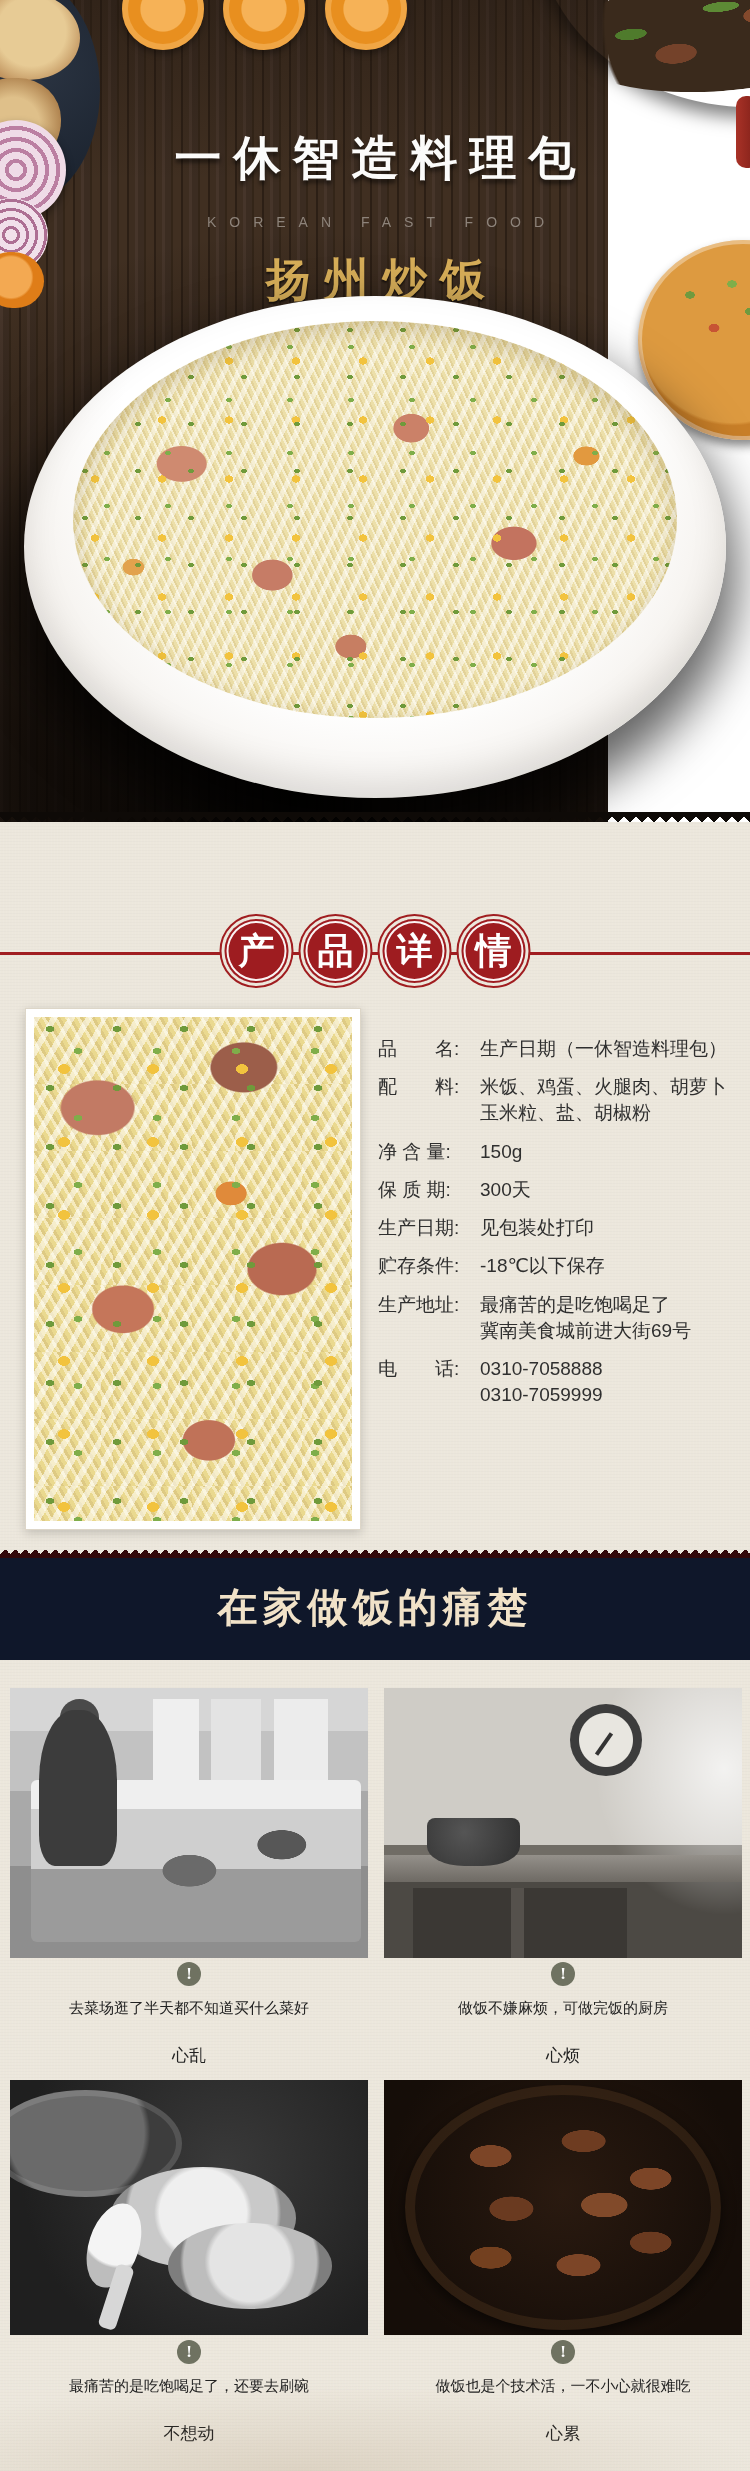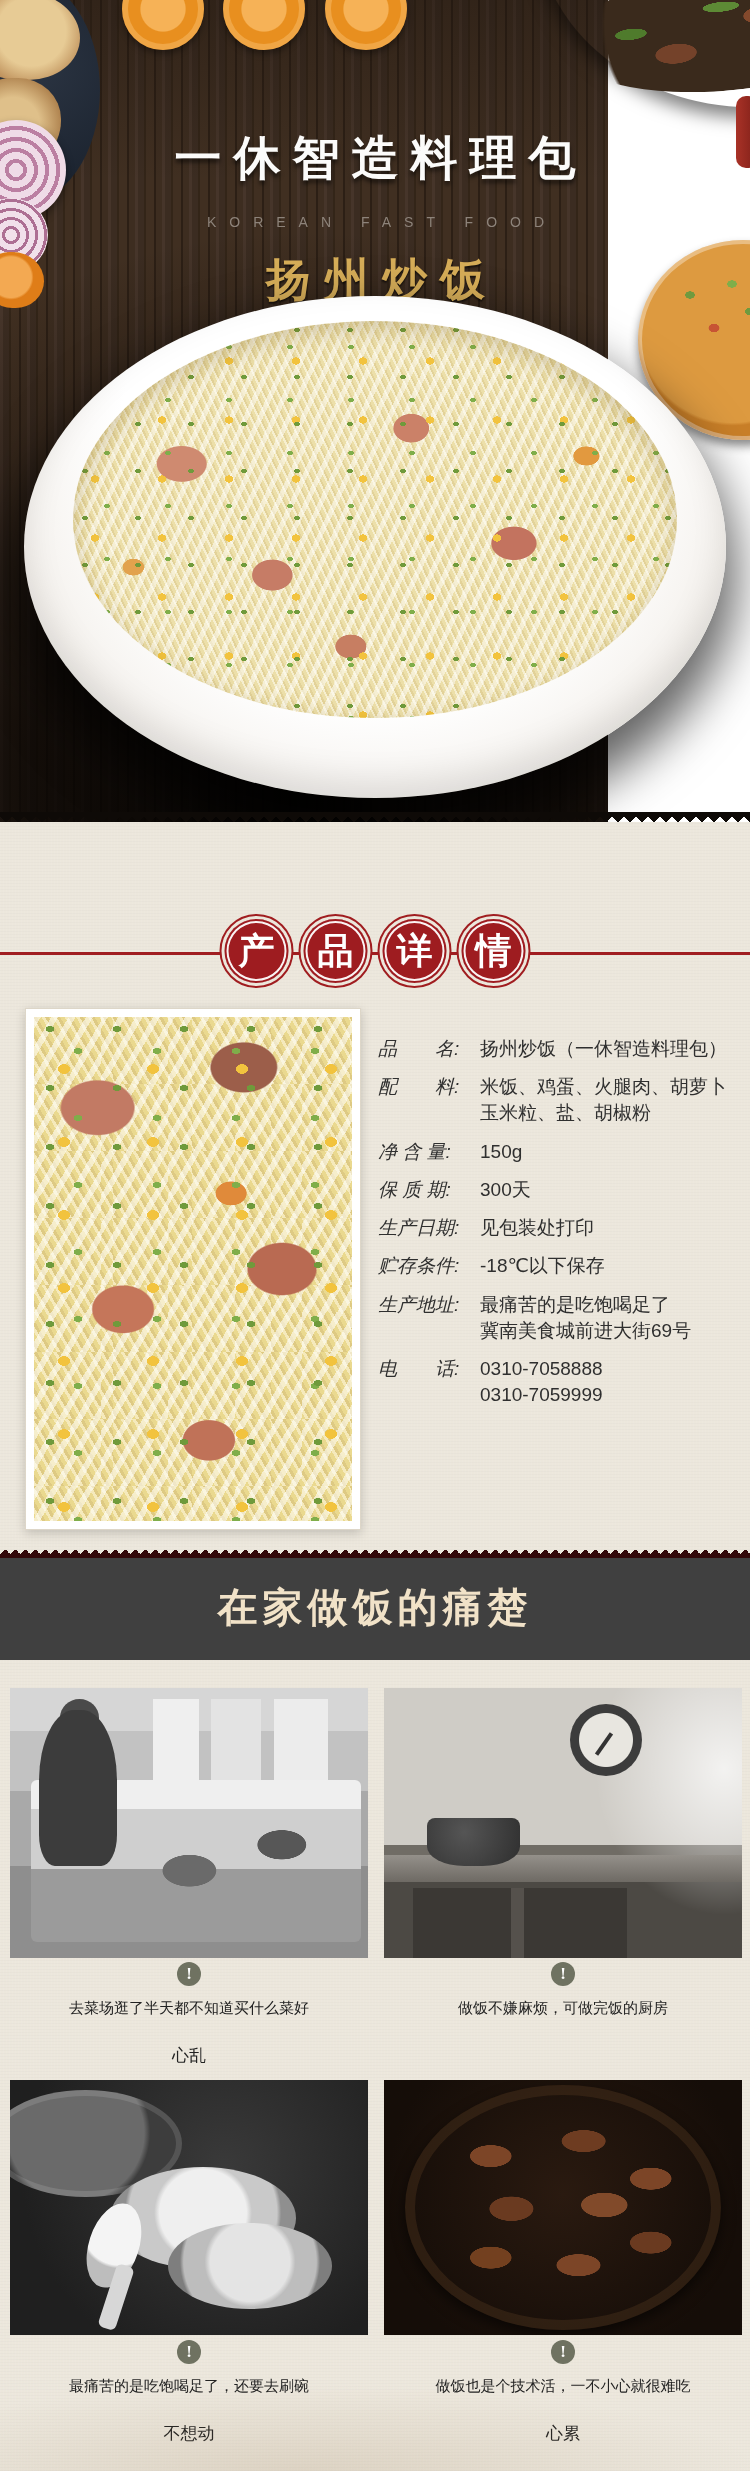--- a/index.html
+++ b/index.html
@@ -124,25 +124,25 @@
       radial-gradient(56px 42px at 66% 10%, #9c5e4a 0 58%, transparent 61%),
       radial-gradient(52px 40px at 28% 58%, #c5765a 0 58%, transparent 61%),
       radial-gradient(58px 44px at 78% 50%, #b96a52 0 58%, transparent 61%),
       radial-gradient(44px 34px at 55% 84%, #c07258 0 58%, transparent 61%),
       radial-gradient(26px 20px at 62% 35%, #e08a3a 0 58%, transparent 61%),
       repeating-linear-gradient(120deg, rgba(255,255,255,.55) 0 6px, rgba(255,255,255,0) 6px 15px),
       repeating-linear-gradient(60deg, rgba(255,250,232,.5) 0 3px, rgba(195,168,104,.3) 3px 6px, rgba(0,0,0,0) 6px 10px);
     background-size:67px 59px, 79px 67px, 89px 73px, auto,auto,auto,auto,auto,auto;}
   .specs{position:absolute;left:378px;top:214px;width:362px;}
   .spec-row{display:flex;margin-bottom:12px;color:#2f2f2f;font-size:19px;line-height:1.38;}
-  .spec-row .lbl{flex:0 0 96px;white-space:nowrap;font-style:italic;}
+  .spec-row .lbl{flex:0 0 96px;white-space:nowrap;}
   .spec-row .val{flex:1;white-space:pre-line;margin-left:6px;}
 
   
-  .banner{position:absolute;left:0;top:1558px;width:750px;height:102px;background:#404040;}
+  .banner{position:absolute;left:0;top:1558px;width:750px;height:102px;background:#0f172a;}
   .banner-teeth{position:absolute;left:0;top:0;width:750px;height:10px;transform:translateY(-9px);
     background:conic-gradient(from 135deg at 50% 0%, #320809 0 90deg, rgba(0,0,0,0) 90deg) 0 0/10px 9px repeat-x;}
   .banner-title{position:absolute;left:0;top:22px;width:750px;text-align:center;
     font-family:"Liberation Serif","DejaVu Serif",serif;font-weight:bold;
     font-size:40px;color:#f1e2c8;letter-spacing:5px;}
 
   
   .gphoto{position:absolute;overflow:hidden;background:#777;}
   .p-market{left:10px;top:1688px;width:358px;height:270px;
     background:linear-gradient(180deg,#d6d6d6 0 16%,#c2c2c2 16% 38%,#a9a9a9 38% 66%,#8e8e8e 66%);}
@@ -267,21 +267,21 @@
         </div>
     </div>
 
     <div class="spec-photo">
       <div class="spec-photo-art"></div>
     </div>
 
     <div class="specs">
       <div class="spec-row">
           <span class="lbl">品　　名:</span>
-          <span class="val">扬州炒饭（一休智造料理包）</span>
+          <span class="val">生产日期（一休智造料理包）</span>
         </div>
       <div class="spec-row">
           <span class="lbl">配　　料:</span>
           <span class="val">米饭、鸡蛋、火腿肉、胡萝卜
 玉米粒、盐、胡椒粉</span>
         </div>
       <div class="spec-row">
           <span class="lbl">净 含 量:</span>
           <span class="val">150g</span>
         </div>
@@ -341,20 +341,21 @@
   </div>
 
   <div class="cap cap1l">
     <div class="excl">!</div>
     <div class="t1">去菜场逛了半天都不知道买什么菜好</div>
     <div class="t2">心乱</div>
   </div>
   <div class="cap cap1r">
     <div class="excl">!</div>
     <div class="t1">做饭不嫌麻烦，可做完饭的厨房</div>
+    <div class="t2">心烦</div>
   </div>
   <div class="cap cap2l">
     <div class="excl">!</div>
     <div class="t1">最痛苦的是吃饱喝足了，还要去刷碗</div>
     <div class="t2">不想动</div>
   </div>
   <div class="cap cap2r">
     <div class="excl">!</div>
     <div class="t1">做饭也是个技术活，一不小心就很难吃</div>
     <div class="t2">心累</div>

